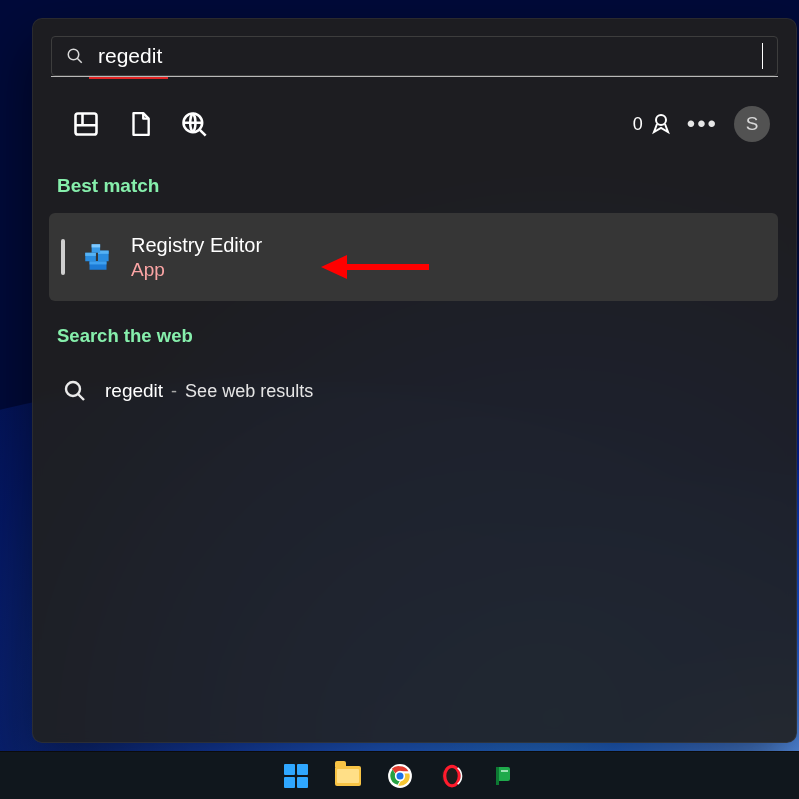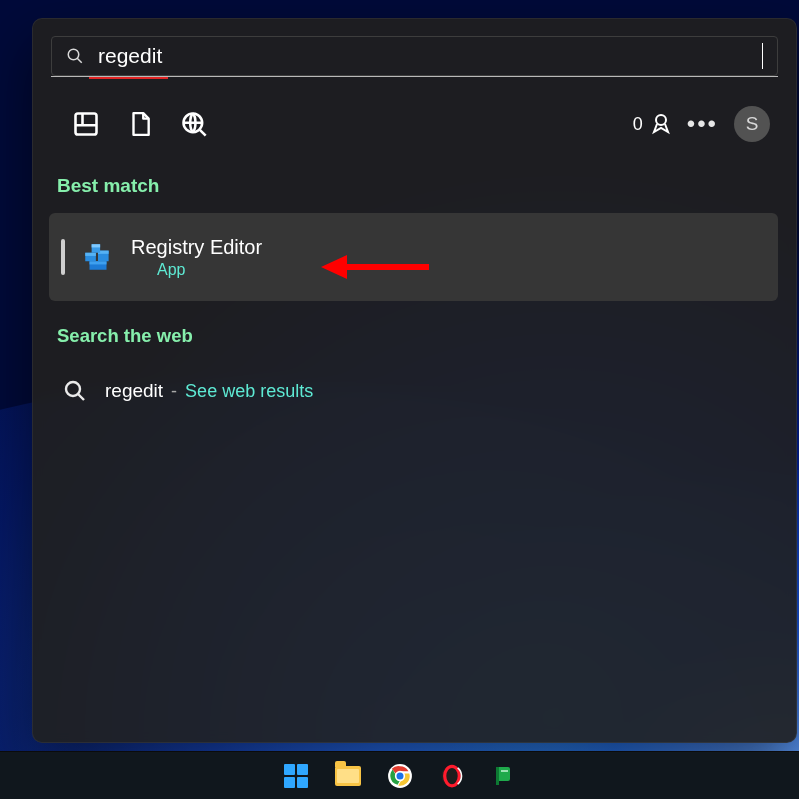--- a/index.html
+++ b/index.html
@@ -37,27 +37,27 @@
     .avatar { width:36px; height:36px; border-radius:50%; background:#525252; color:#d8d8d8; display:flex; align-items:center; justify-content:center; font-size:19px; cursor:pointer; }
 
     .section-hd { color:#86efac; font-size:19px; font-weight:600; margin:24px 0 16px 6px; }
     .section-hd.web { font-size:18.5px; }
 
     .best-card { position:relative; display:flex; align-items:center; gap:16px; height:88px; border-radius:6px; background:#363636; padding:0 18px 0 12px; margin-left:-2px; cursor:pointer; }
     .sel-bar { width:4px; height:36px; background:#cfcfcf; border-radius:2px; }
     .be-icon { width:34px; height:34px; position:relative; display:flex; align-items:center; justify-content:center; }
     .best-txt { display:flex; flex-direction:column; gap:2px; }
     .best-title { color:#fff; font-size:20px; font-weight:400; }
-    .best-sub  { color:#5eead4; font-size:16px;margin-left:26px; }
+    .best-sub  { color:#fca5a5; font-size:19px; }
 
     .red-arrow { position:absolute; left:272px; top:38px; pointer-events:none; }
 
     .web-row { display:flex; align-items:center; gap:18px; height:56px; padding:0 2px 0 14px; cursor:pointer; border-radius:6px; margin-left:-2px; }
     .web-row .qtxt { color:#fff; font-size:19px; }
-    .web-row .sub { color:#5eead4; font-size:18px; }
+    .web-row .sub { color:#e5e5e5; font-size:18px; }
     .web-row .sep { color:#a8a8a8; font-size:18px; margin:0 -10px 0 -10px; }
 
     
     .taskbar { position:absolute; left:0; bottom:0; width:799px; height:48px; background:#10171d; border-top:1px solid #0b0b0b; display:flex; align-items:center; justify-content:center; gap:12px; }
     .tb-btn { width:40px; height:40px; display:flex; align-items:center; justify-content:center; border-radius:4px; cursor:pointer; }
 
     
     .start-grid { width:24px; height:24px; display:grid; grid-template-columns:1fr 1fr; grid-template-rows:1fr 1fr; gap:2px; }
     .start-grid span { background:#2fa7ff; border-radius:1px; }
     .folder { width:26px; height:20px; background:#f8c445; border-radius:2px; position:relative; }

